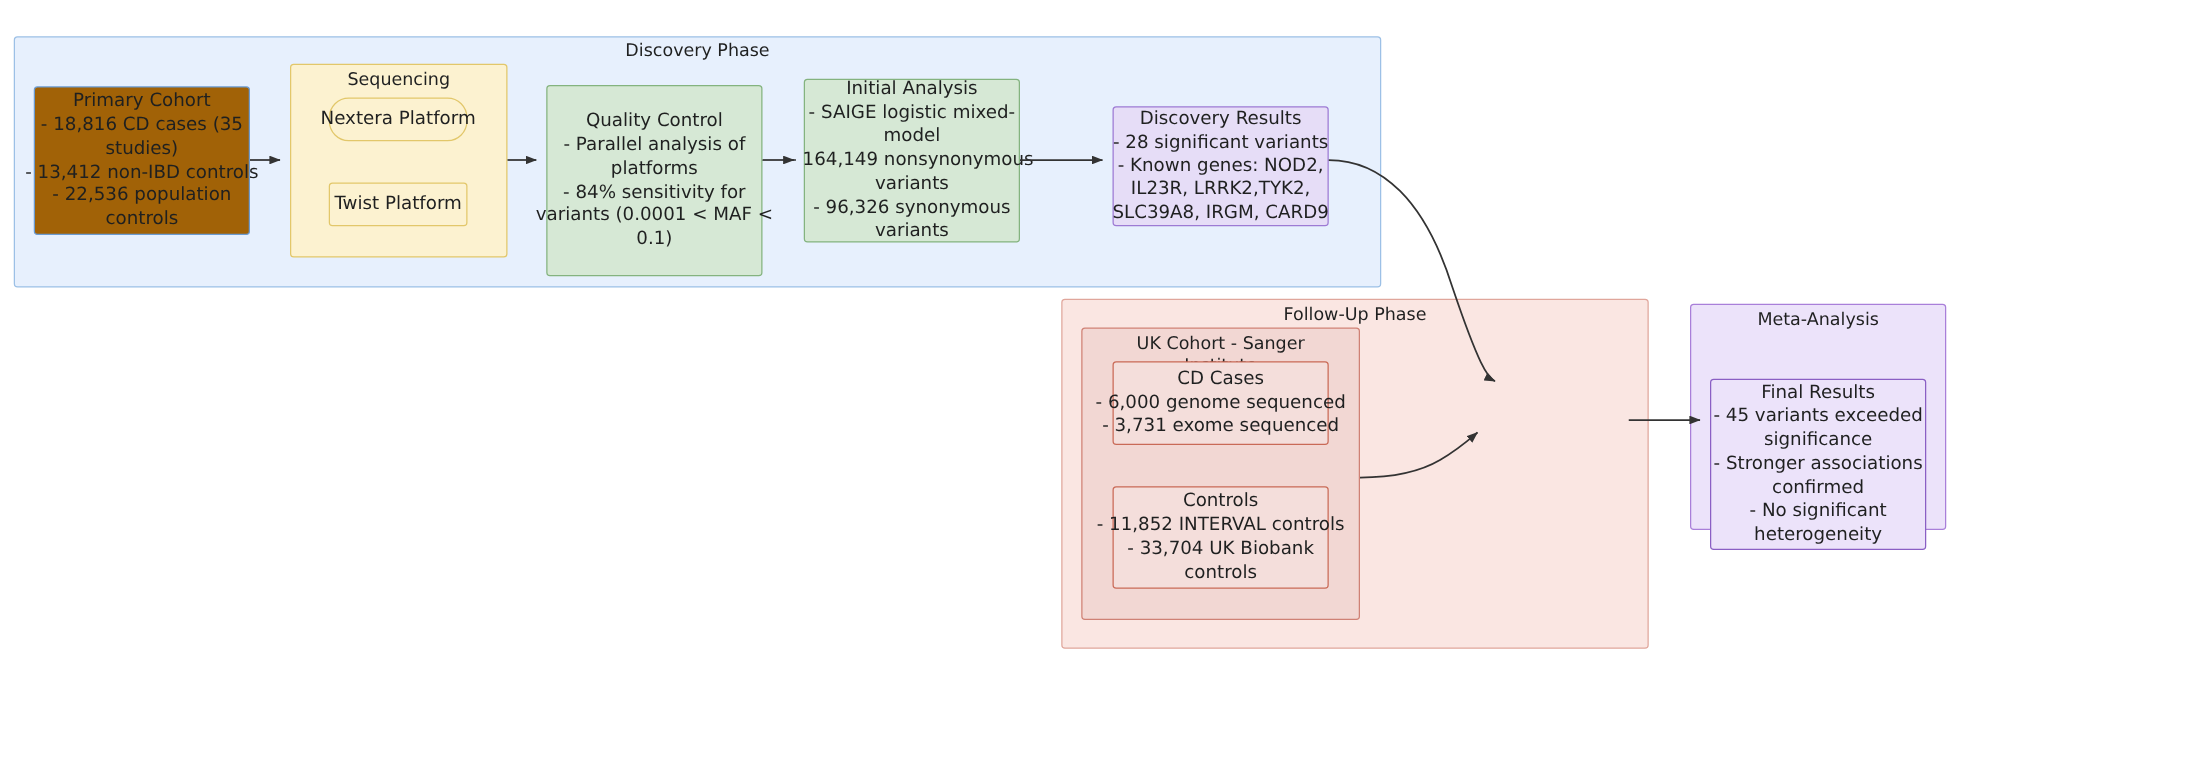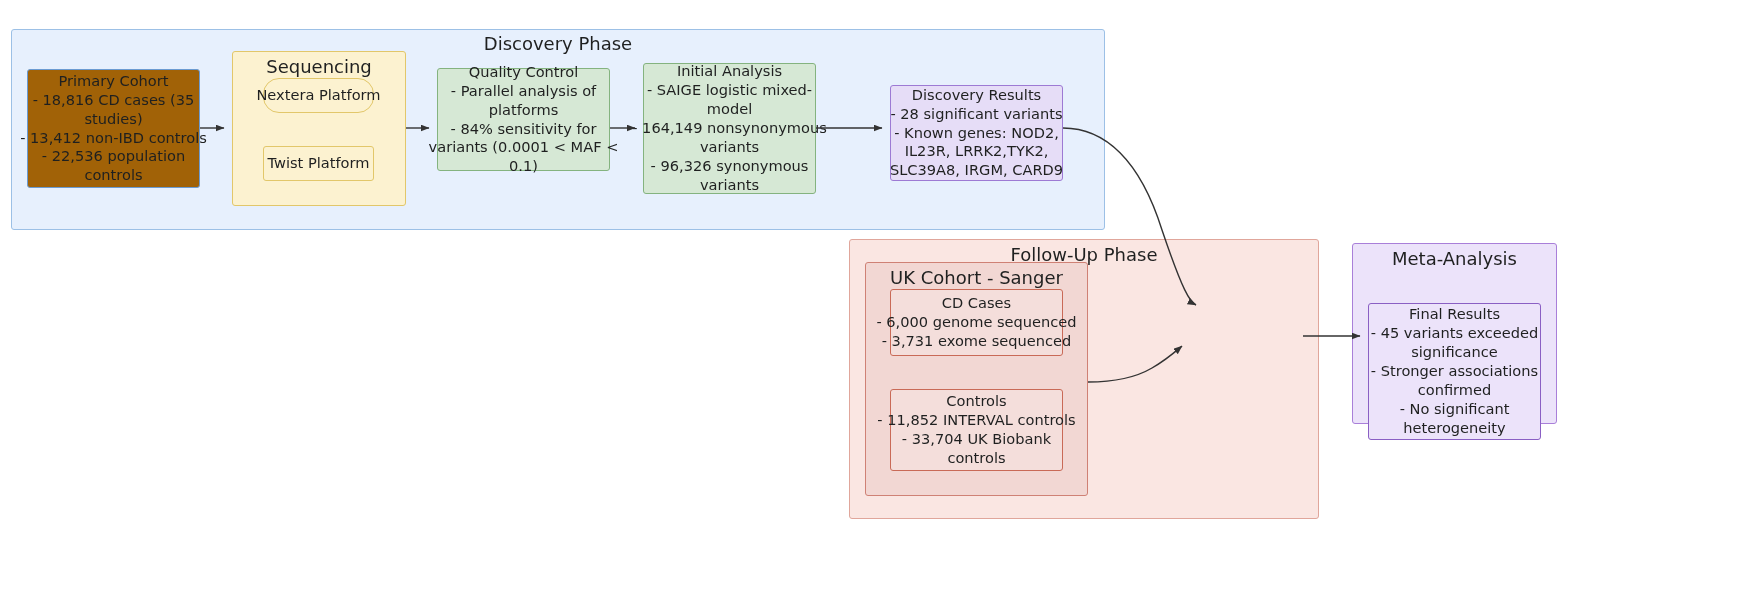--- a/index.html
+++ b/index.html
@@ -26,21 +26,21 @@
   .subgraph {
     border-radius: 3px;
     border-width: 1.3px;
     border-style: solid;
   }
   .subgraph-title {
     position: absolute;
     left: 0;
     right: 0;
     text-align: center;
-    font-size: 18px;
+    font-size: 14px;
     line-height: 1.25;
     color: #1f2020;
     white-space: nowrap;
   }
 
   .sg-discovery {
     background: #e7f0fd;
     border-color: #9cc0e6;
   }
   .sg-sequencing {
@@ -120,21 +120,21 @@
   </div>
 
   <div class="abs node n-yellow" style="left:263px; top:78px; width:111px; height:35px;border-radius:16px;">
     <span class="ln">Nextera Platform</span>
   </div>
 
   <div class="abs node n-yellow" style="left:263px; top:146px; width:111px; height:35px;">
     <span class="ln">Twist Platform</span>
   </div>
 
-  <div class="abs node n-green" style="left:437px; top:68px; width:173px; height:103px;">
+  <div class="abs node n-green" style="left:437px; top:68px; width:173px; height:153px;">
     <span class="ln">Quality Control</span>
     <span class="ln">- Parallel analysis of</span>
     <span class="ln">platforms</span>
     <span class="ln">- 84% sensitivity for</span>
     <span class="ln">variants (0.0001 &lt; MAF &lt;</span>
     <span class="ln">0.1)</span>
   </div>
 
   <div class="abs node n-green" style="left:643px; top:63px; width:173px; height:131px;">
     <span class="ln">Initial Analysis</span>

